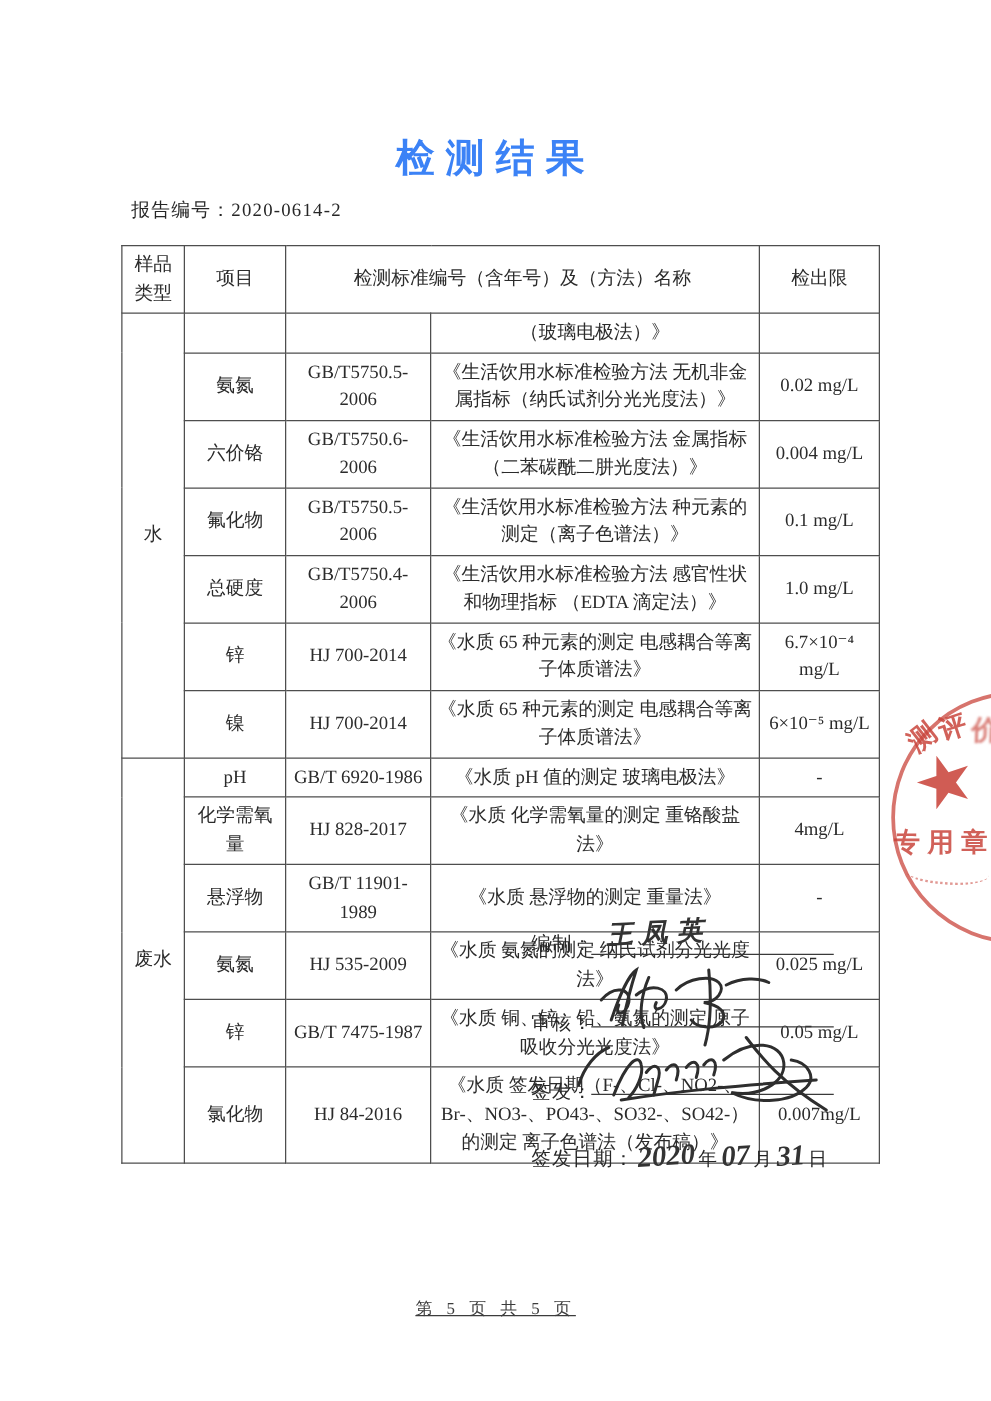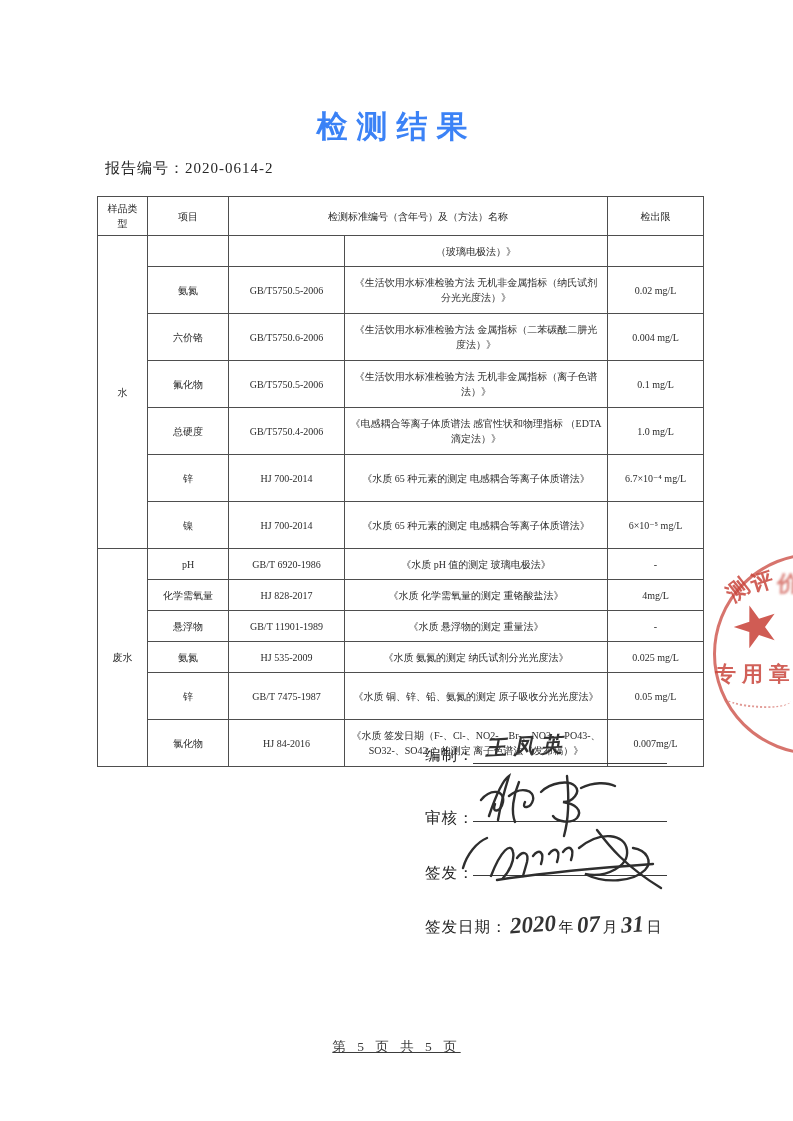--- a/index.html
+++ b/index.html
@@ -18,21 +18,21 @@
     letter-spacing:9px;color:#3b82f6;
   }
   .report-no{
     position:absolute;top:159px;left:105px;
     font-size:15px;letter-spacing:1px;
   }
   
   table.results{
     position:absolute;top:196px;left:97px;
     border-collapse:collapse;table-layout:fixed;
-    width:606px;font-size:10px;color:#2b2b2b;
+    width:606px;font-size:15px;color:#2b2b2b;
   }
   table.results td, table.results th{
     border:1px solid #4e4e4e;
     text-align:center;vertical-align:middle;
     padding:4px 5px;line-height:1.5;
     font-weight:normal;word-break:break-word;
   }
   col.c-sample{width:50px;} col.c-item{width:81px;}
   col.c-std{width:116px;} col.c-method{width:263px;} col.c-limit{width:96px;}
   td.sample-cell{vertical-align:top;padding-top:9px;}
@@ -131,27 +131,27 @@
     </tr>
     <tr class="tall">
       <td>六价铬</td>
       <td>GB/T5750.6-2006</td>
       <td>《生活饮用水标准检验方法 金属指标（二苯碳酰二肼光度法）》</td>
       <td>0.004 mg/L</td>
     </tr>
     <tr class="tall">
       <td>氟化物</td>
       <td>GB/T5750.5-2006</td>
-      <td>《生活饮用水标准检验方法 无机非金属指标（离子色谱法）》</td>
+      <td>《生活饮用水标准检验方法 种元素的测定（离子色谱法）》</td>
       <td>0.1 mg/L</td>
     </tr>
     <tr class="tall">
       <td>总硬度</td>
       <td>GB/T5750.4-2006</td>
-      <td>《电感耦合等离子体质谱法 感官性状和物理指标 （EDTA 滴定法）》</td>
+      <td>《生活饮用水标准检验方法 感官性状和物理指标 （EDTA 滴定法）》</td>
       <td>1.0 mg/L</td>
     </tr>
     <tr class="tall">
       <td>锌</td>
       <td>HJ 700-2014</td>
       <td>《水质 65 种元素的测定 电感耦合等离子体质谱法》</td>
       <td>6.7×10⁻⁴ mg/L</td>
     </tr>
     <tr class="tall">
       <td>镍</td>

